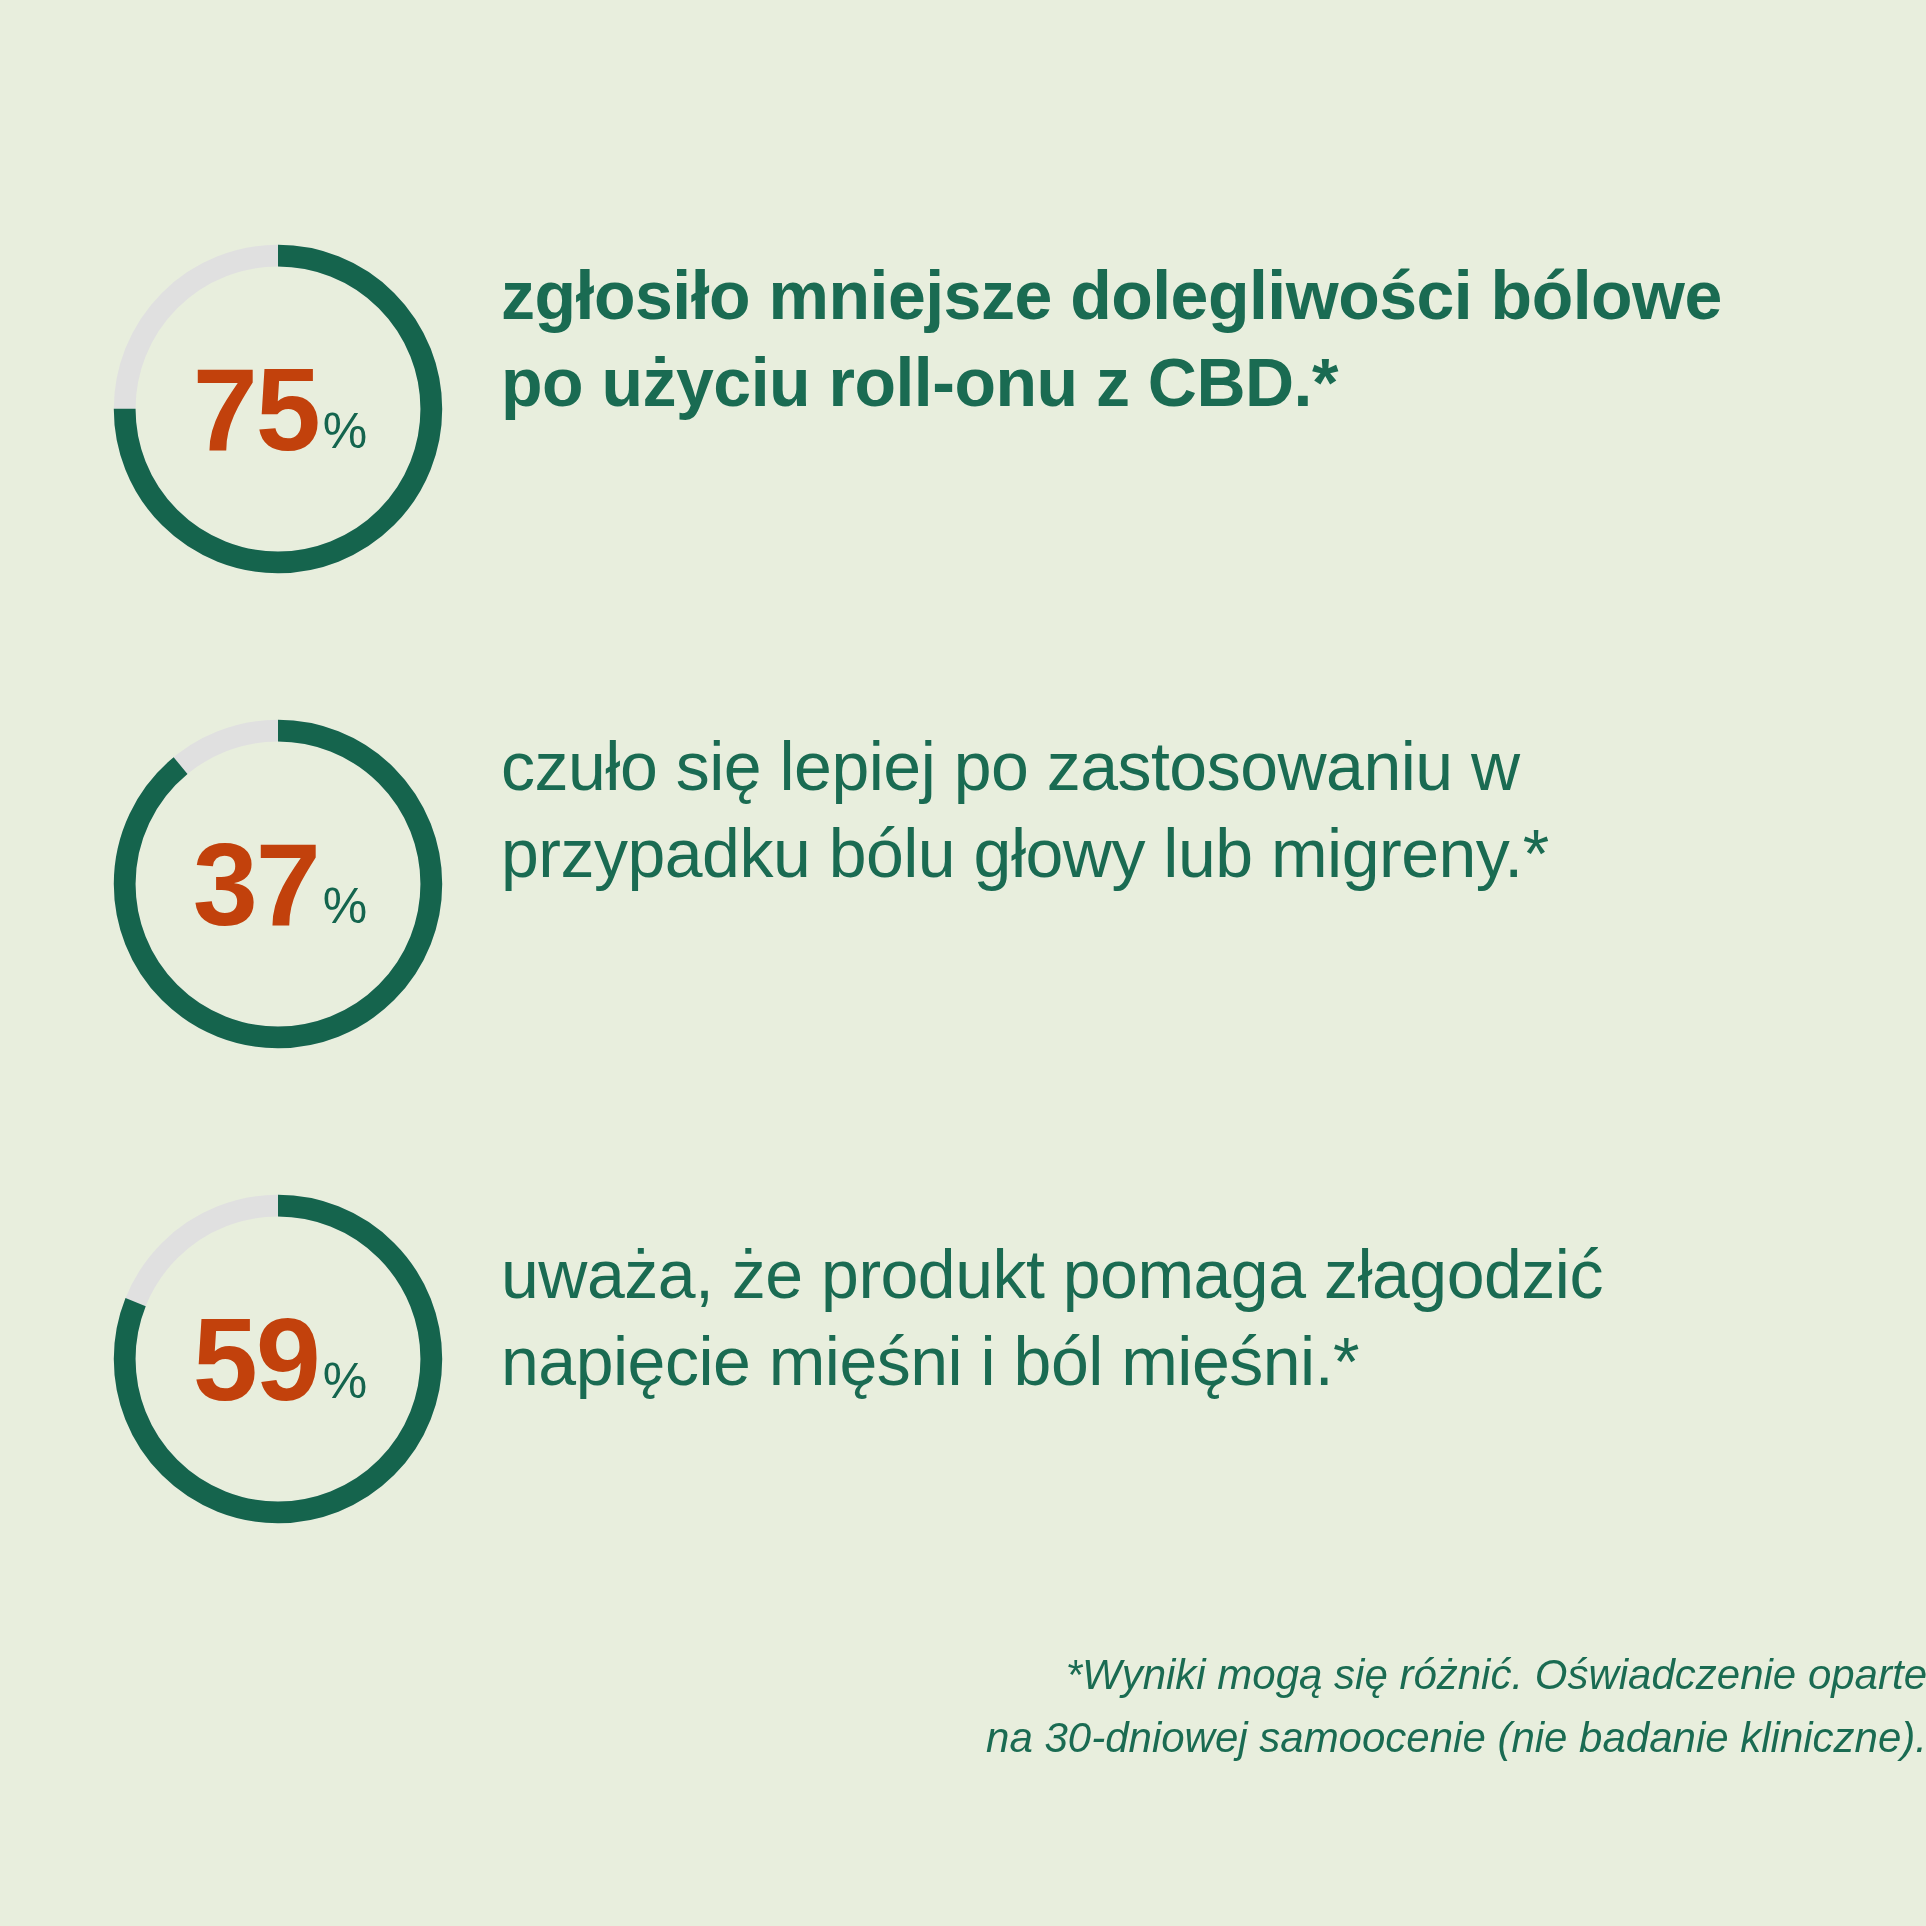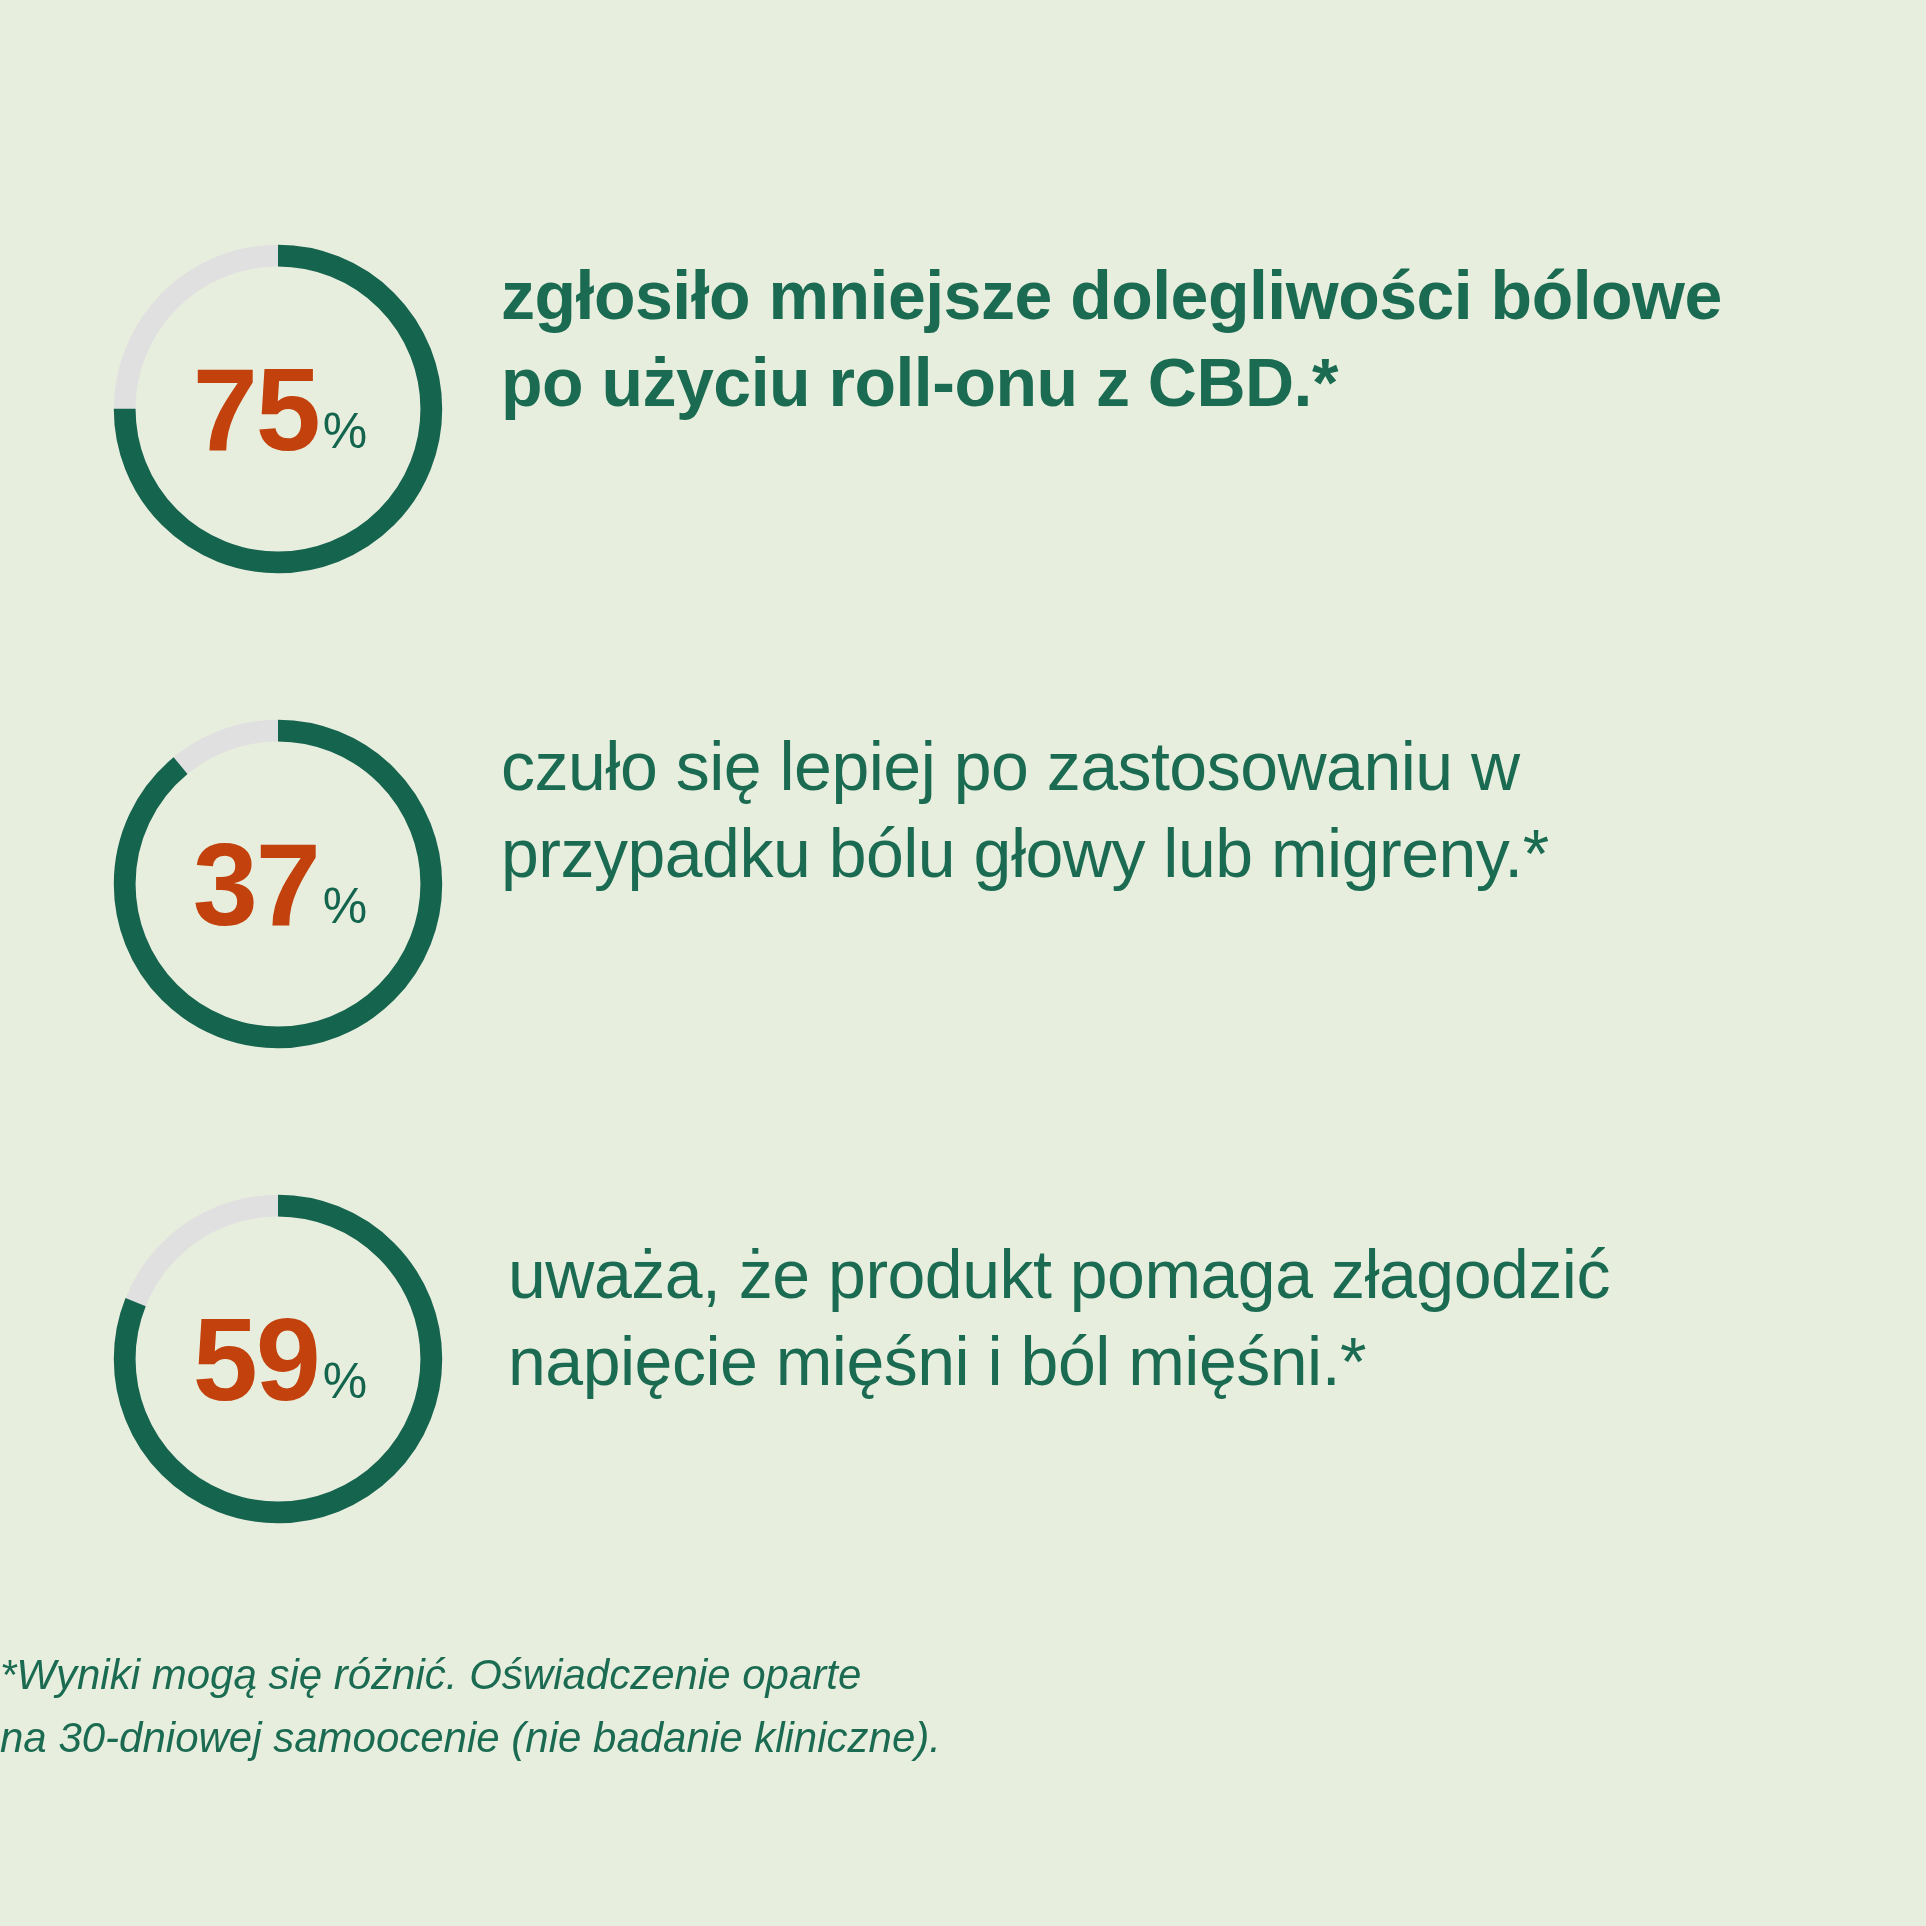--- a/index.html
+++ b/index.html
@@ -74,32 +74,33 @@
     font-size: 68px;
     line-height: 1.28;
     color: #1a6b52;
     font-weight: 400;
     padding-top: 28px;
     max-width: 1307px;
     letter-spacing: -0.5px;
   }
   .row-1 .stat-text { padding-top: 26px; font-weight: bold; }
   .row-2 .stat-text { padding-top: 22px; }
-  .row-3 .stat-text { padding-top: 55px; margin-left: 7px; }
+  .row-3 .stat-text { padding-top: 55px; }
 
   .footnote {
     position: absolute;
     left: 0;
     right: 0;
     top: 1643px;
-    text-align: left;
+    text-align: right;
     font-style: italic;
     font-size: 42px;
     line-height: 1.5;
     color: #1a6b52;
+    padding-left: 32px;
   }
   .footnote div { white-space: nowrap; }
 </style>
 </head>
 <body>
 
 <div class="page">
 
   <div class="stats">
 

